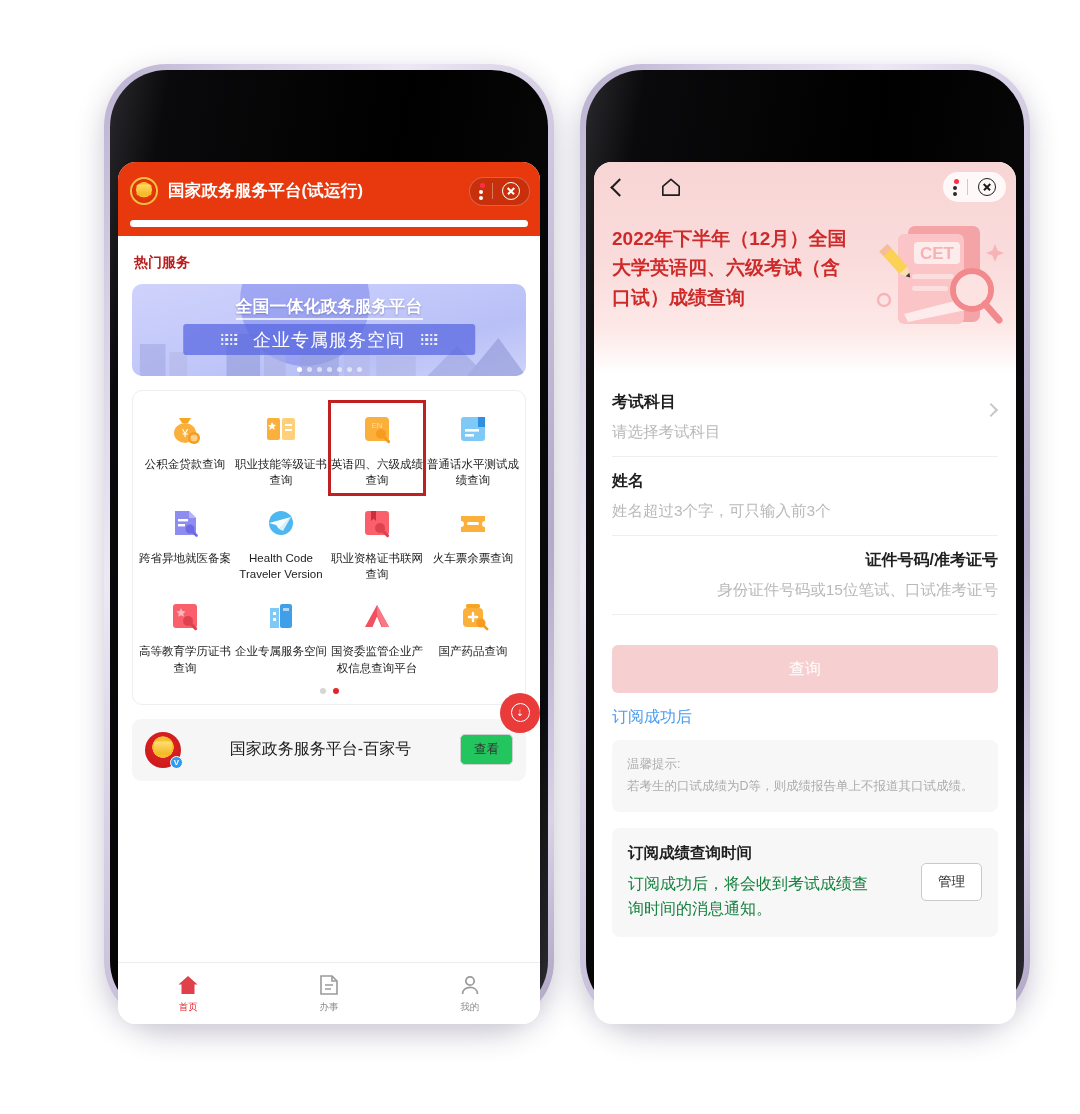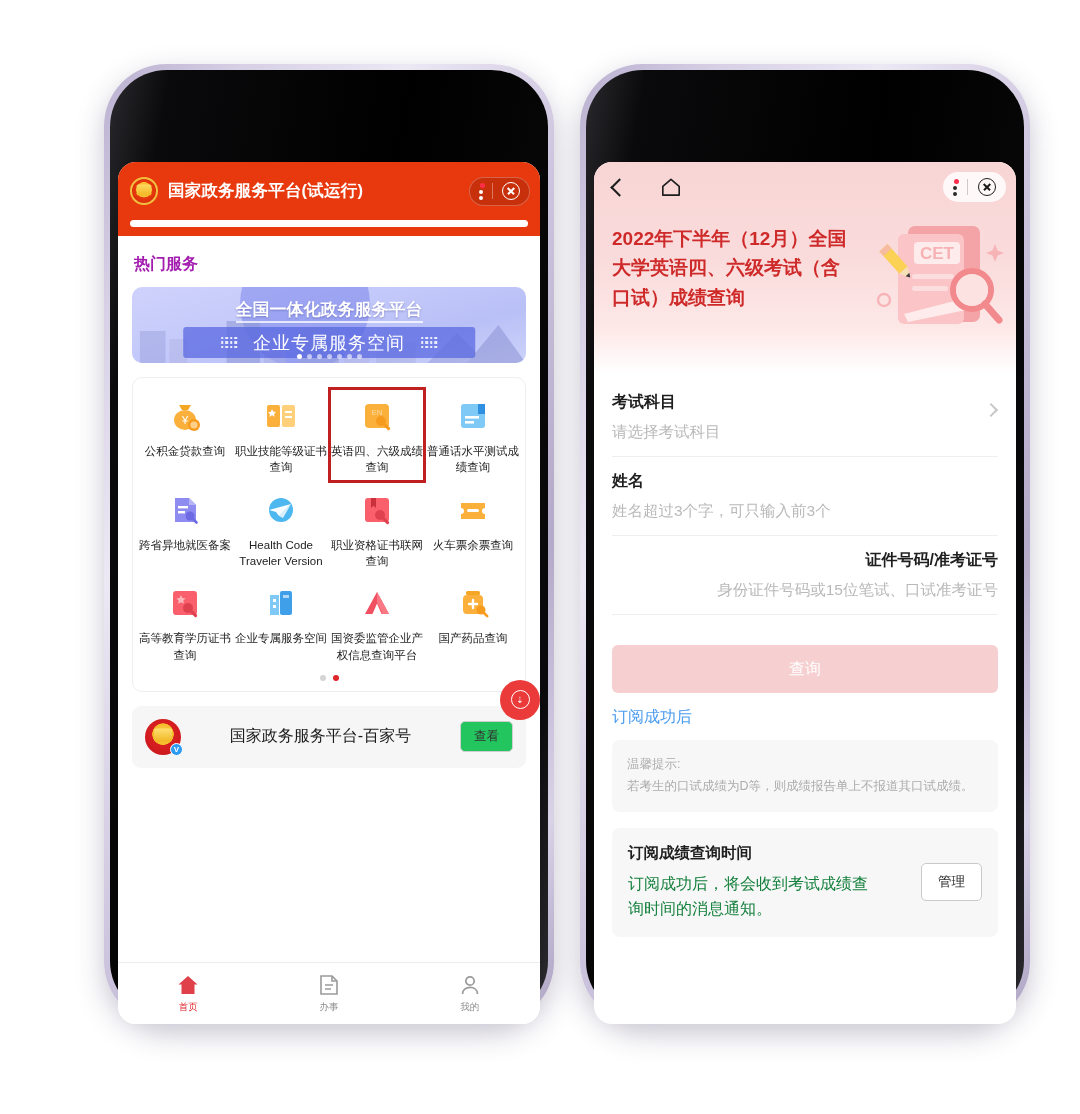--- a/index.html
+++ b/index.html
@@ -75,24 +75,24 @@
     content: ""; position: absolute; left: 50%; top: 50%; width: 9px; height: 1.6px;
     background: #fff; transform-origin: center;
   }
   .x-circle::before { transform: translate(-50%,-50%) rotate(45deg); }
   .x-circle::after  { transform: translate(-50%,-50%) rotate(-45deg); }
   .load-strip { height: 16px; background: #e8380d; padding: 0 12px; }
   .load-bar { height: 7px; border-radius: 4px; background: #fff; }
 
   
   .l-body { background: #fff; height: 788px; overflow: hidden; position: relative; }
-  .section-title { font-size: 16px; font-weight: bold; color: #a21caf; padding: 18px 16px 12px; }
+  .section-title { font-size: 14px; font-weight: bold; color: #b91c1c; padding: 18px 16px 12px; }
 
   .banner {
-    margin: 0 14px; height: 76px; border-radius: 10px; position: relative; overflow: hidden;
+    margin: 0 14px; height: 92px; border-radius: 10px; position: relative; overflow: hidden;
     background: linear-gradient(165deg,#cfd2fb 0%,#c3c9fa 40%,#b9c0f6 70%,#cdd3fa 100%);
   }
   .banner .sun { position: absolute; left: 44%; top: -48px; width: 130px; height: 130px; border-radius: 50%;
     background: rgba(108,120,232,0.45); transform: translateX(-50%); }
   .banner .city { position: absolute; left: 0; bottom: 0; width: 100%; height: 46px; opacity: .55; }
   .bnr-line1 { position: absolute; top: 11px; width: 100%; text-align: center;
     color: #fff; font-size: 17px; font-weight: bold; text-shadow: 0 1px 2px rgba(40,40,120,.35);
     border-bottom: none; }
   .bnr-line1 span { border-bottom: 2px solid rgba(255,255,255,.75); padding-bottom: 2px; }
   .bnr-pill {

